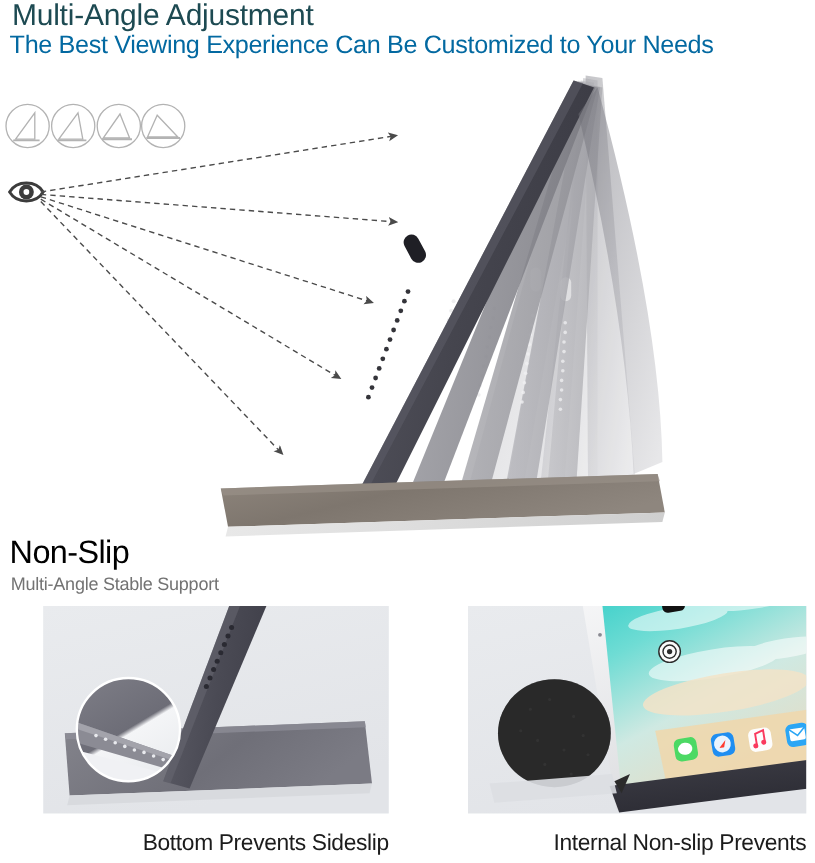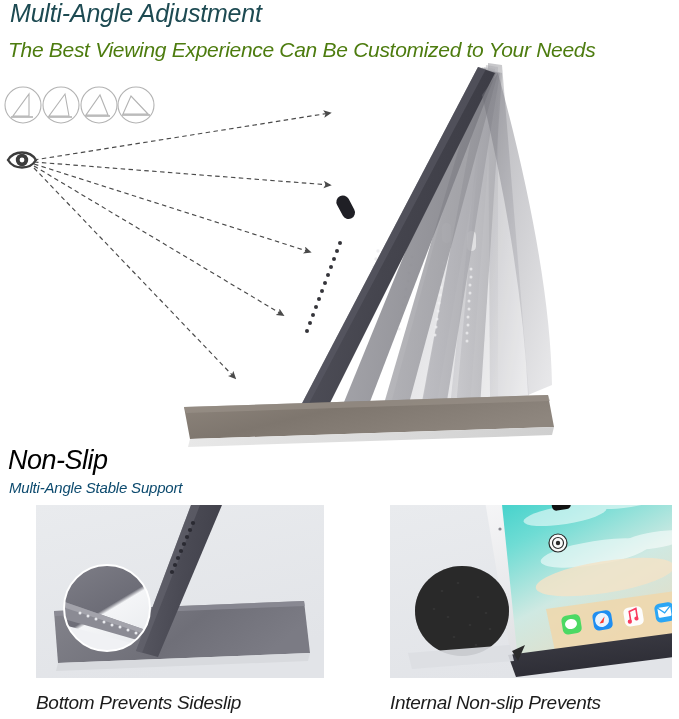--- a/index.html
+++ b/index.html
@@ -2,42 +2,42 @@
 <html><head>
 <meta charset="utf-8">
 <style>
   html,body{margin:0;padding:0;}
   body{
     width:679px;height:719px;
     background:#ffffff;
     font-family:"Liberation Sans","DejaVu Sans",sans-serif;
     overflow:hidden;position:relative;
   }
-  .page{position:relative;width:679px;height:561px;font-style:italic;}
+  .page{position:relative;width:679px;height:561px;}
 
   
   .title{
     position:absolute;left:10px;top:-1px;
     font-size:25px;font-weight:400;letter-spacing:-0.2px;
     color:#1d4a52;white-space:nowrap;
   }
   .subtitle{
-    position:absolute;left:8px;top:38px;
+    position:absolute;left:8px;top:26px;
     font-size:21px;font-weight:400;letter-spacing:-0.3px;
-    color:#4d7c0f;white-space:nowrap;
+    color:#0369a1;white-space:nowrap;
   }
   .nonslip-title{
     position:absolute;left:8px;top:445px;
     font-size:27px;font-weight:400;letter-spacing:-0.5px;
     color:#000000;white-space:nowrap;
   }
   .nonslip-sub{
     position:absolute;left:9px;top:479px;
     font-size:15px;font-weight:400;letter-spacing:-0.2px;
-    color:#0c4a6e;white-space:nowrap;
+    color:#737373;white-space:nowrap;
   }
 
   
   .angle-icons{position:absolute;left:3px;top:84px;width:152px;height:42px;}
   .angle-icons svg{display:block;}
 
   
   .eye{position:absolute;left:6px;top:146px;width:34px;height:28px;}
   .rays{position:absolute;left:0;top:60px;width:400px;height:340px;pointer-events:none;}
 
@@ -50,21 +50,21 @@
     position:absolute;top:505px;width:288px;height:173px;
     background:#eceef1;overflow:hidden;
   }
   .panel.left{left:36px;}
   .panel.right{left:390px;width:282px;}
   .panel svg{display:block;}
 
   .caption{
     position:absolute;top:692px;
     font-size:19px;font-weight:400;letter-spacing:-0.3px;
-    color:#1c1c1c;white-space:nowrap;text-align:left;
+    color:#1c1c1c;white-space:nowrap;text-align:right;
   }
   .caption.left{left:36px;width:288px;}
   .caption.right{left:390px;width:282px;}
 </style>
 </head>
 <body>
 
 <div class="page">
 
   <div class="title">Multi-Angle Adjustment</div>

